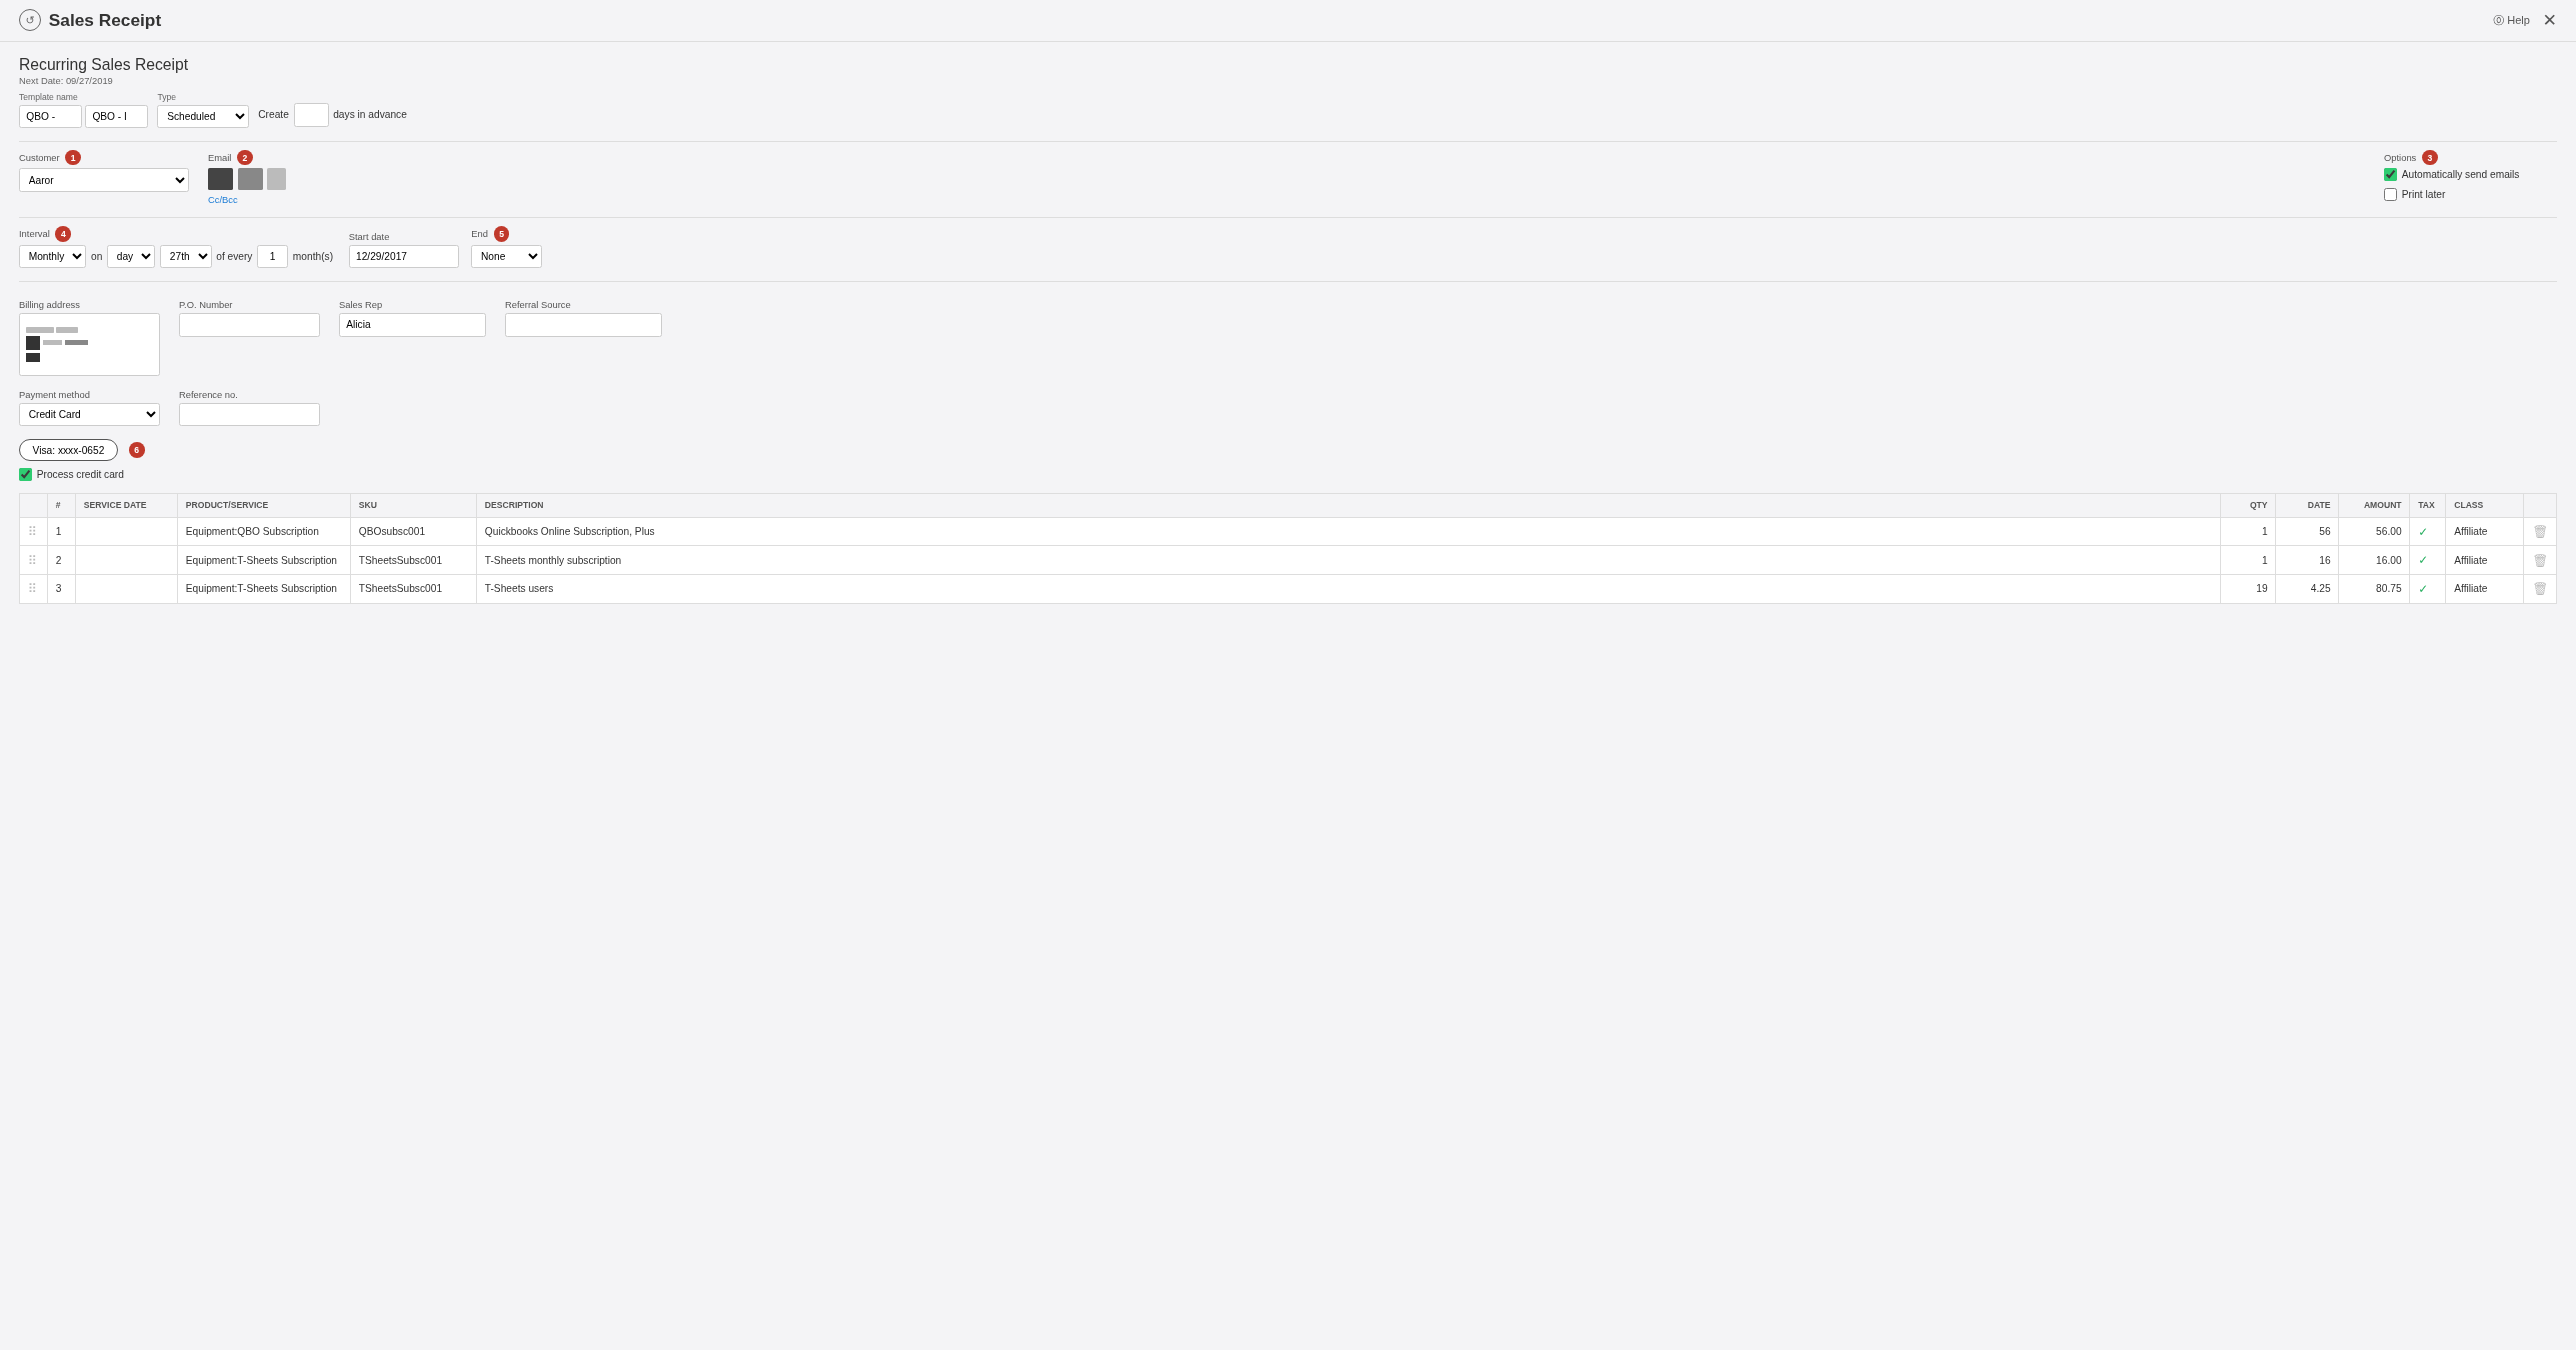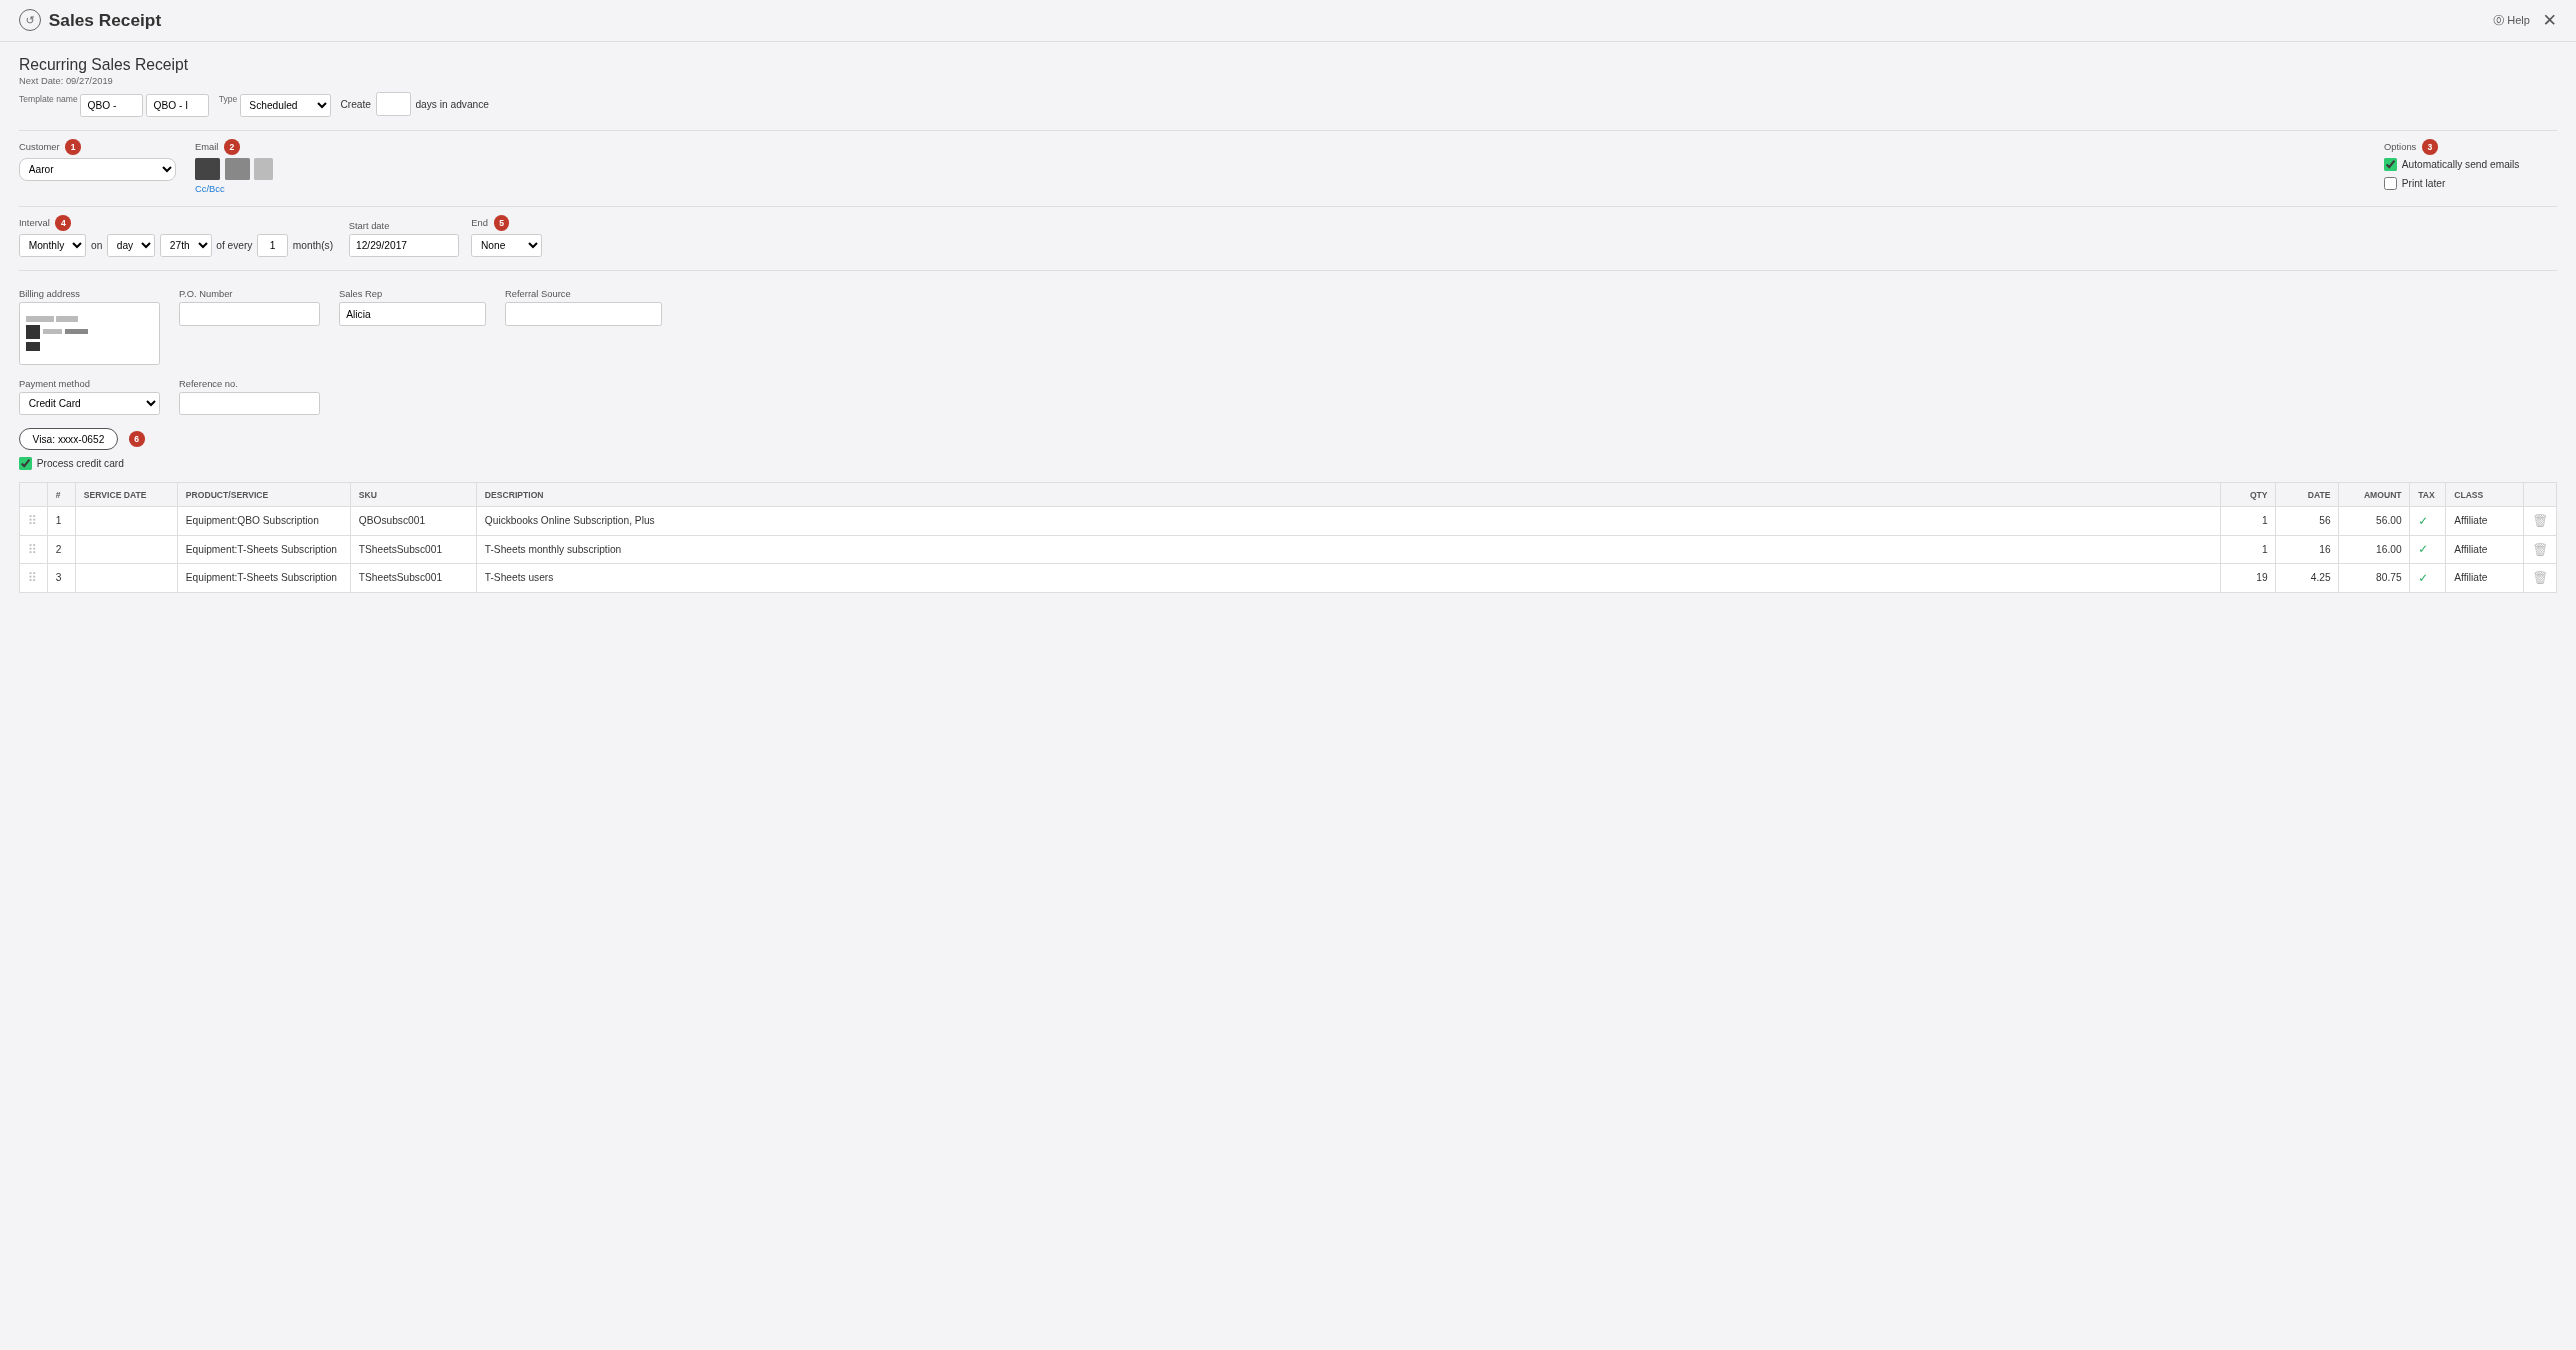--- a/index.html
+++ b/index.html
@@ -73,21 +73,21 @@
 
     
     .template-row {
       display: flex;
       align-items: flex-end;
       gap: 9.4px;
       margin-bottom: 12.6px;
     }
     .field-group {
       display: flex;
-      flex-direction: row;
+      flex-direction: column;
       gap: 2.4px;
     }
     .field-label {
       font-size: 8.6px;
       color: #666;
       font-weight: 500;
     }
     .text-input {
       border: 0.8px solid #ccc;
       border-radius: 2.4px;
@@ -329,21 +329,21 @@
 
     <hr class="divider">
 
     <div class="form-row">
 
       <div class="form-section">
         <span class="section-label">
           <span>Customer</span>
           <span class="badge-inline">1</span>
         </span>
-        <select style="width:157px;border-radius:8px;">
+        <select style="width:170px;">
           <option>Aaror</option>
         </select>
       </div>
 
       <div class="form-section email-section">
         <span class="section-label">
           <span>Email</span>
           <span class="badge-inline">2</span>
         </span>
         <div class="email-inputs">

